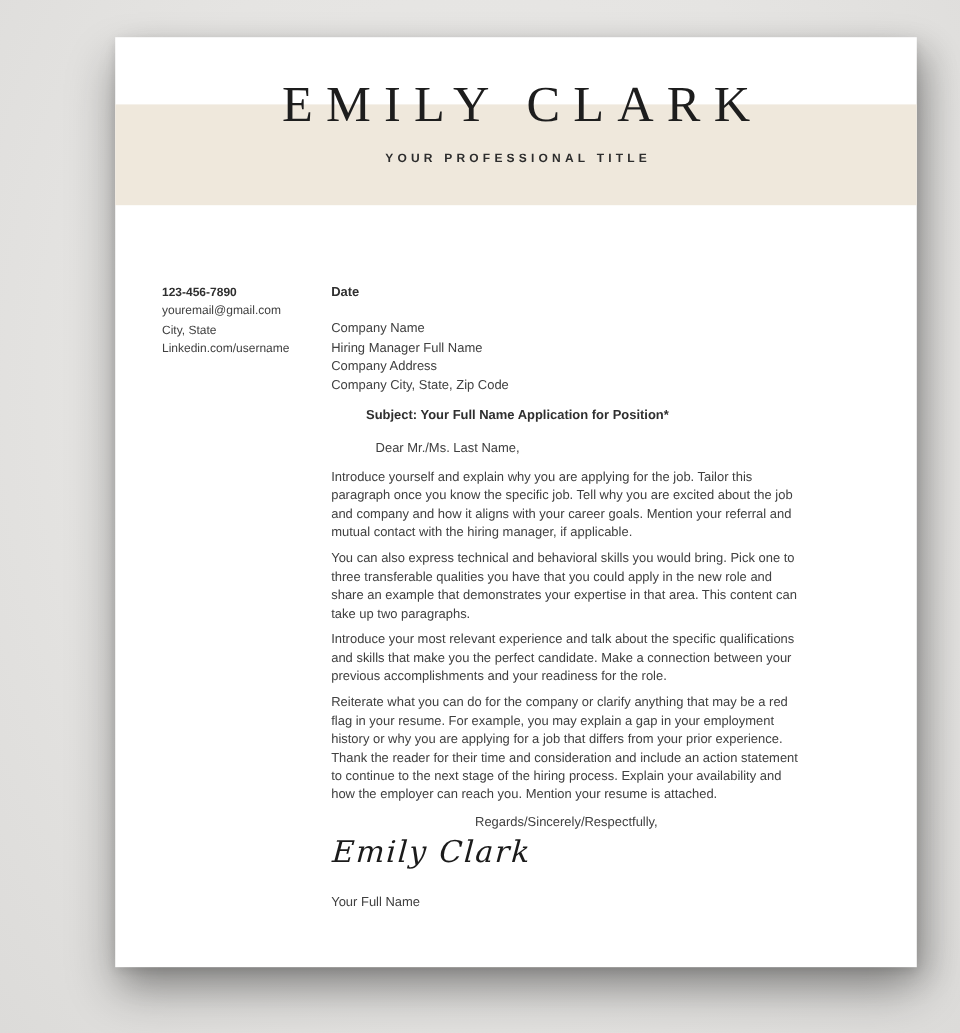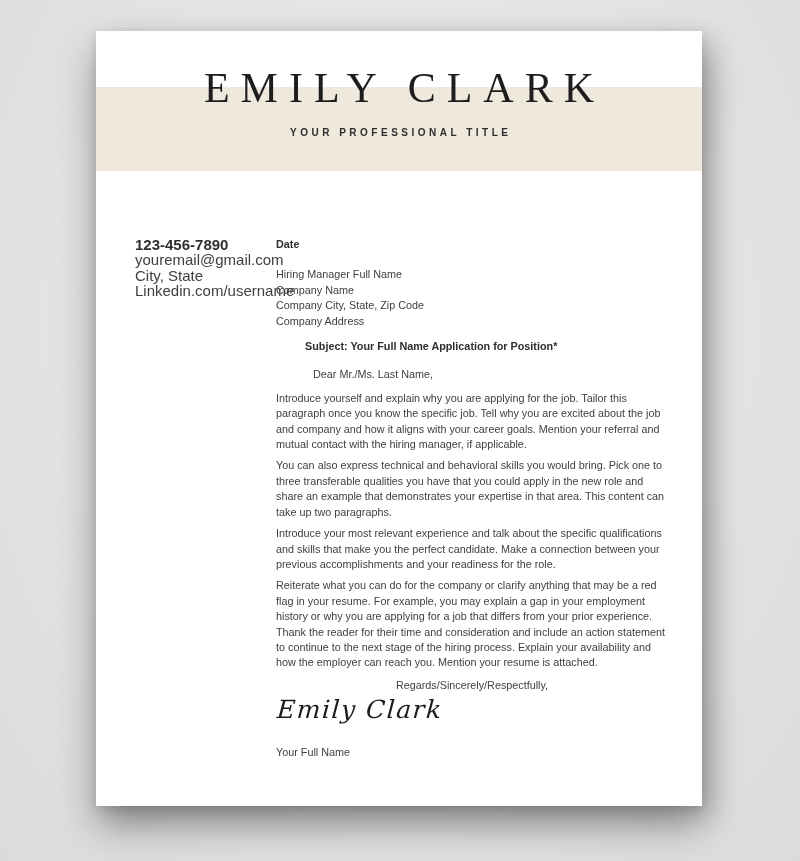--- a/index.html
+++ b/index.html
@@ -11,21 +11,21 @@
   }
   .stage {
     position: relative;
     width: 800px; height: 861px;
     background: radial-gradient(ellipse at 50% 38%, #eae9e7 0%, #e5e4e2 55%, #dcdbd9 100%);
     overflow: hidden;
   }
   .paper {
     position: absolute;
     left: 96px; top: 31px;
-    width: 606px; height: 775px;
+    width: 668px; height: 775px;
     background: #ffffff;
     box-shadow: 0 20px 38px rgba(0,0,0,0.33), 10px 10px 24px rgba(0,0,0,0.16), 0 3px 8px rgba(0,0,0,0.10);
   }
   .band {
     position: absolute;
     left: 0; top: 56px;
     width: 100%; height: 84px;
     background: #efe8dc;
   }
   .name {
@@ -52,21 +52,21 @@
     font-weight: 700;
     letter-spacing: 3.5px;
     text-indent: 3.5px;
     color: #2d2d2d;
     white-space: nowrap;
   }
   .contact-col {
     position: absolute;
     left: 39px; top: 206px;
     width: 135px;
-    font-size: 15px;
+    font-size: 10px;
     line-height: 15.4px;
     color: #404040;
   }
   .contact-col .phone { font-weight: 700; color: #2f2f2f; }
   .main-col {
     position: absolute;
     left: 180px; top: 206px;
     width: 392px;
     font-size: 10.8px;
     line-height: 15.4px;
@@ -118,24 +118,24 @@
       <div>youremail@gmail.com</div>
       <div>City, State</div>
       <div>Linkedin.com/username</div>
     </div>
 
     <div class="main-col">
 
       <div class="date-label">Date</div>
 
       <div class="recipient">
+        <div>Company Name</div>
         <div>Hiring Manager Full Name</div>
-        <div>Company Name</div>
+        <div>Company Address</div>
         <div>Company City, State, Zip Code</div>
-        <div>Company Address</div>
       </div>
 
       <div class="subject">Subject: Your Full Name Application for Position*</div>
 
       <div class="salutation">Dear Mr./Ms. Last Name,</div>
 
       <p class="first-para">Introduce yourself and explain why you are applying for the job. Tailor this paragraph once you know the specific job. Tell why you are excited about the job and company and how it aligns with your career goals. Mention your referral and mutual contact with the hiring manager, if applicable.</p>
 
       <p>You can also express technical and behavioral skills you would bring. Pick one to three transferable qualities you have that you could apply in the new role and share an example that demonstrates your expertise in that area. This content can take up two paragraphs.</p>
 

